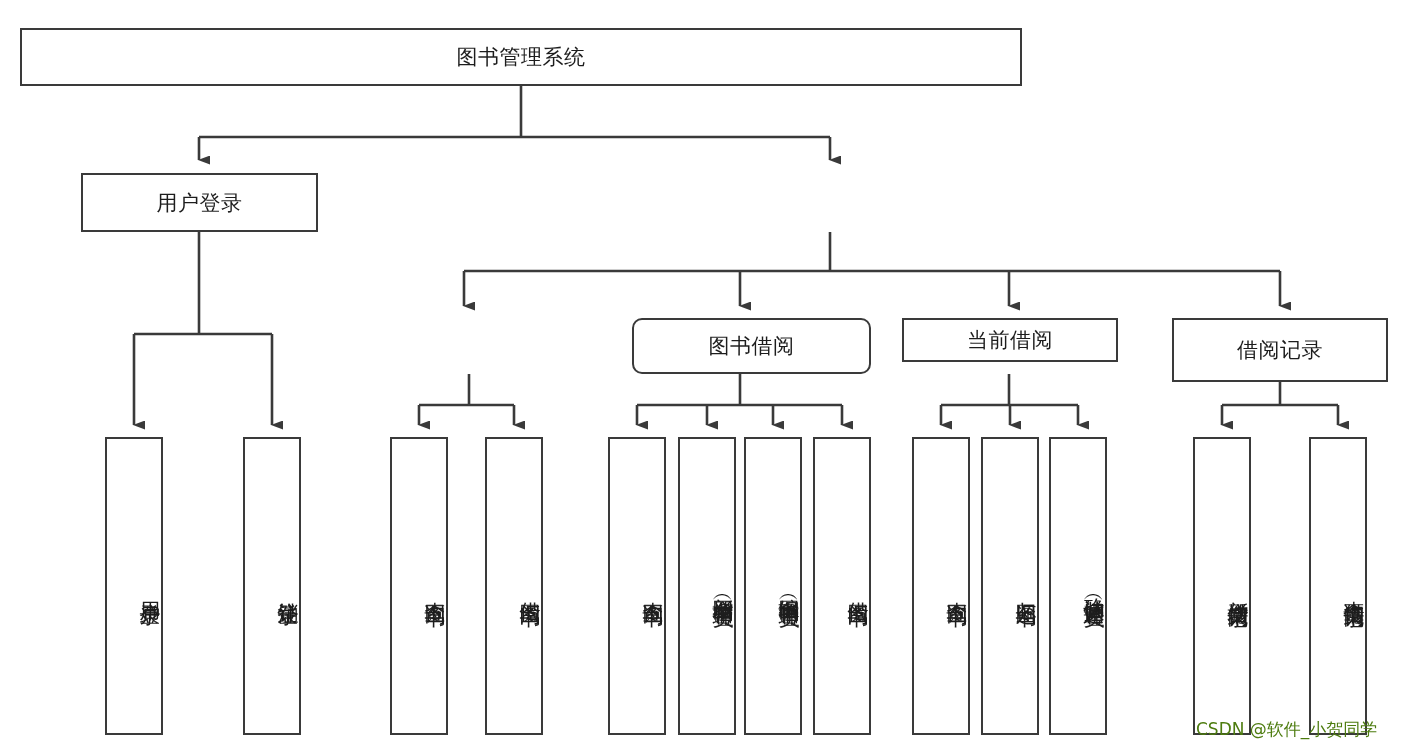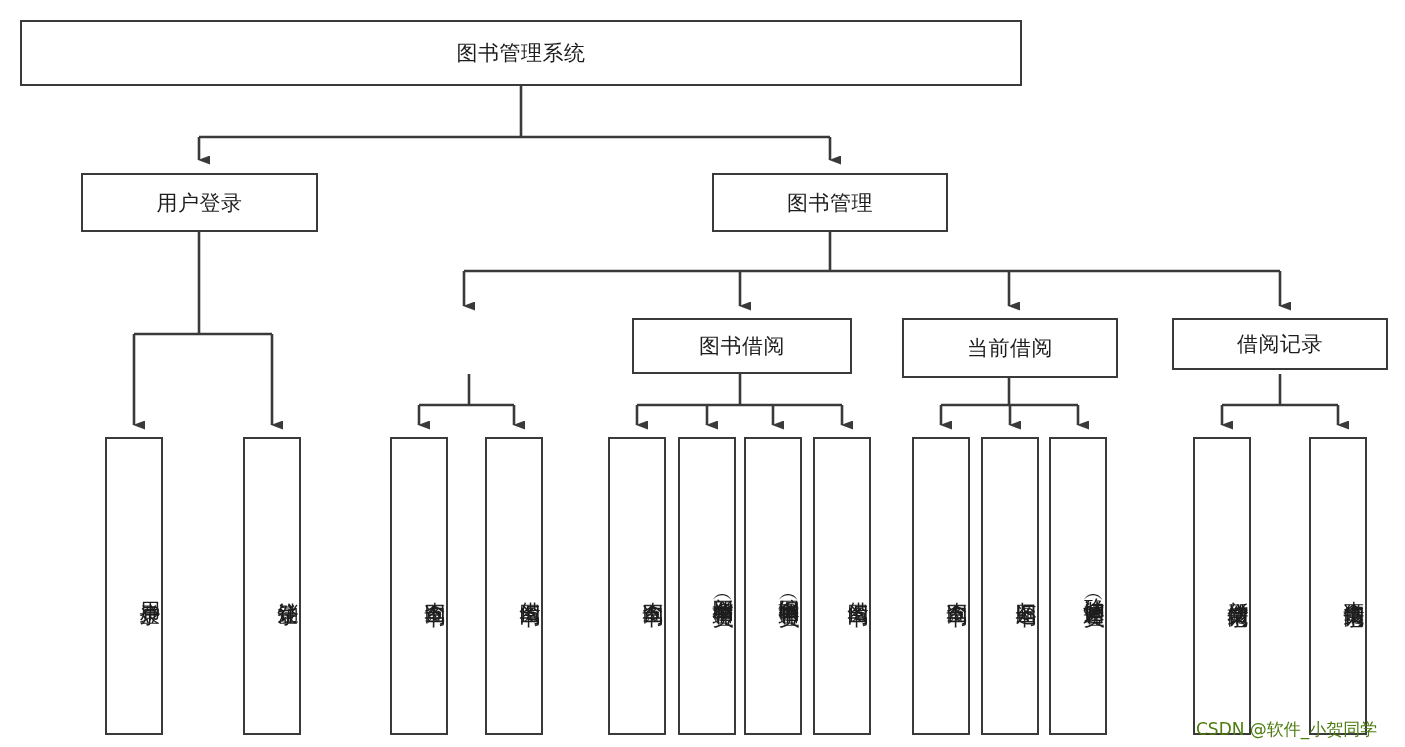--- a/index.html
+++ b/index.html
@@ -110,38 +110,35 @@
       <line x1="1010" y1="405" x2="1010" y2="425" marker-end="url(#arrowhead)"></line>
       <line x1="1078" y1="405" x2="1078" y2="425" marker-end="url(#arrowhead)"></line>
 
       <line x1="1280" y1="374" x2="1280" y2="405"></line>
       <line x1="1222" y1="405" x2="1338" y2="405"></line>
       <line x1="1222" y1="405" x2="1222" y2="425" marker-end="url(#arrowhead)"></line>
       <line x1="1338" y1="405" x2="1338" y2="425" marker-end="url(#arrowhead)"></line>
     </g>
   </svg>
 
-  <div class="node-box node-h" style="left:20px; top:20px; width:1002px; height:66px;">
+  <div class="node-box node-h" style="left:20px; top:28px; width:1002px; height:58px;">
     <span>图书管理系统</span>
   </div>
 
   <div class="node-box node-h" style="left:81px; top:173px; width:237px; height:59px;">
     <span>用户登录</span>
   </div>
-  <div class="node-box node-h" style="left:712px; top:173px; width:236px; height:59px;">
-    <span>图书管理</span>
-  </div>
 
-  <div class="node-box node-h" style="left:632px; top:318px; width:220px; height:56px;">
+  <div class="node-box node-h" style="left:632px; top:318px; width:239px; height:56px;border-radius:10px;">
     <span>图书借阅</span>
   </div>
-  <div class="node-box node-h" style="left:902px; top:318px; width:216px; height:60px;">
+  <div class="node-box node-h" style="left:902px; top:318px; width:216px; height:44px;">
     <span>当前借阅</span>
   </div>
-  <div class="node-box node-h" style="left:1172px; top:318px; width:216px; height:52px;text-align:right;">
+  <div class="node-box node-h" style="left:1172px; top:318px; width:216px; height:64px;text-align:right;">
     <span>借阅记录</span>
   </div>
 
   <div class="node-box node-v" style="left:105px; top:437px; width:58px; height:298px;">
     <span>用户登录</span>
   </div>
   <div class="node-box node-v" style="left:243px; top:437px; width:58px; height:298px;">
     <span>注销登录</span>
   </div>
 

